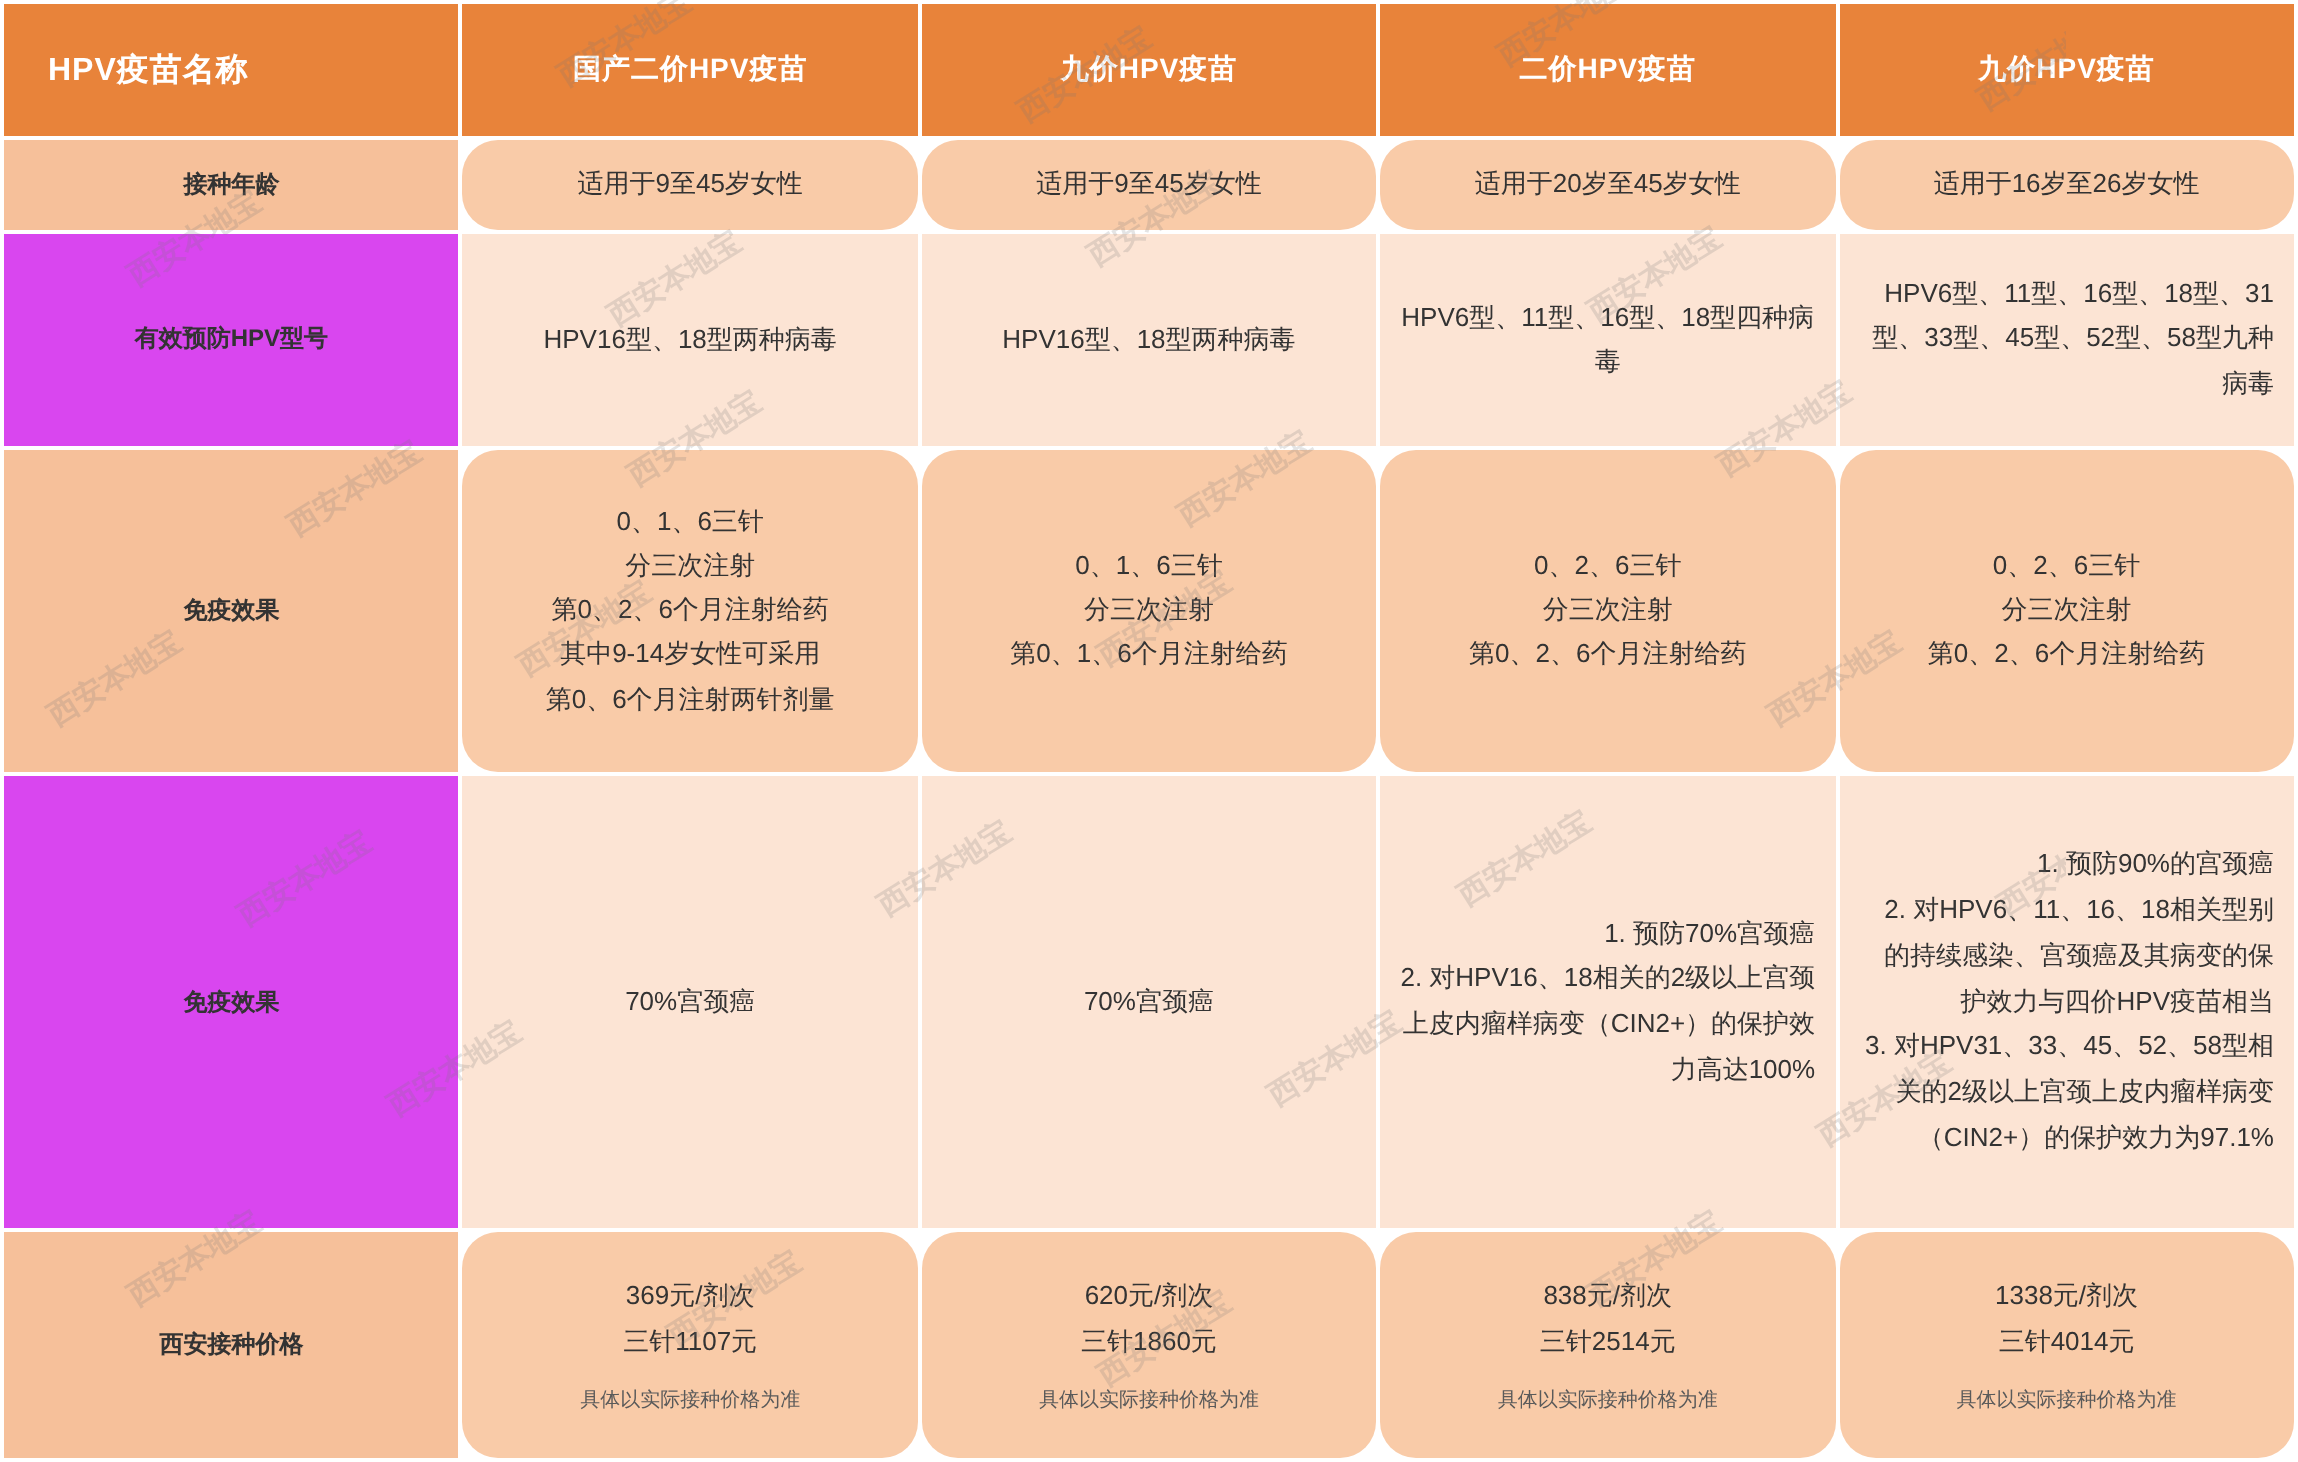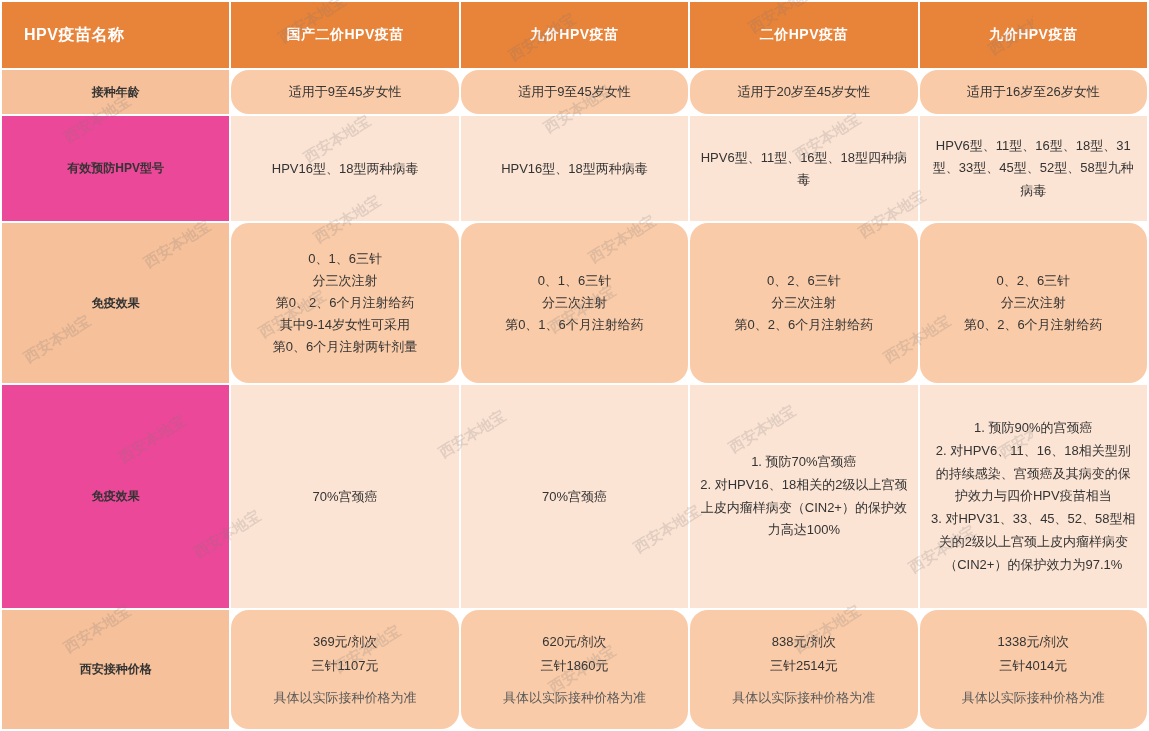--- a/index.html
+++ b/index.html
@@ -60,32 +60,32 @@
   td.cell {
     color: #333333;
     font-size: 13px;
     text-align: center;
     line-height: 1.7;
   }
   
   tr.tintA td.cell { background: #F9CBA8; border-radius: 18px; }
   tr.tintA td.rowlabel { background: #F6C09A; }
   tr.tintB td.cell { background: #FCE4D4; }
-  tr.tintB td.rowlabel { background: #ec4899; }
+  tr.tintB td.rowlabel { background: #d946ef; }
 
   td.cell.left {
-    text-align: center;
+    text-align: right;
     line-height: 1.75;
   }
   .price-main {
     font-size: 13px;
     line-height: 1.8;
   }
   .price-note {
-    font-size: 13px;
+    font-size: 10px;
     color: #5a5a5a;
     margin-top: 10px;
   }
   .multi {
     white-space: pre-line;
   }
   
   .wm-layer {
     position: absolute;
     inset: 0;

